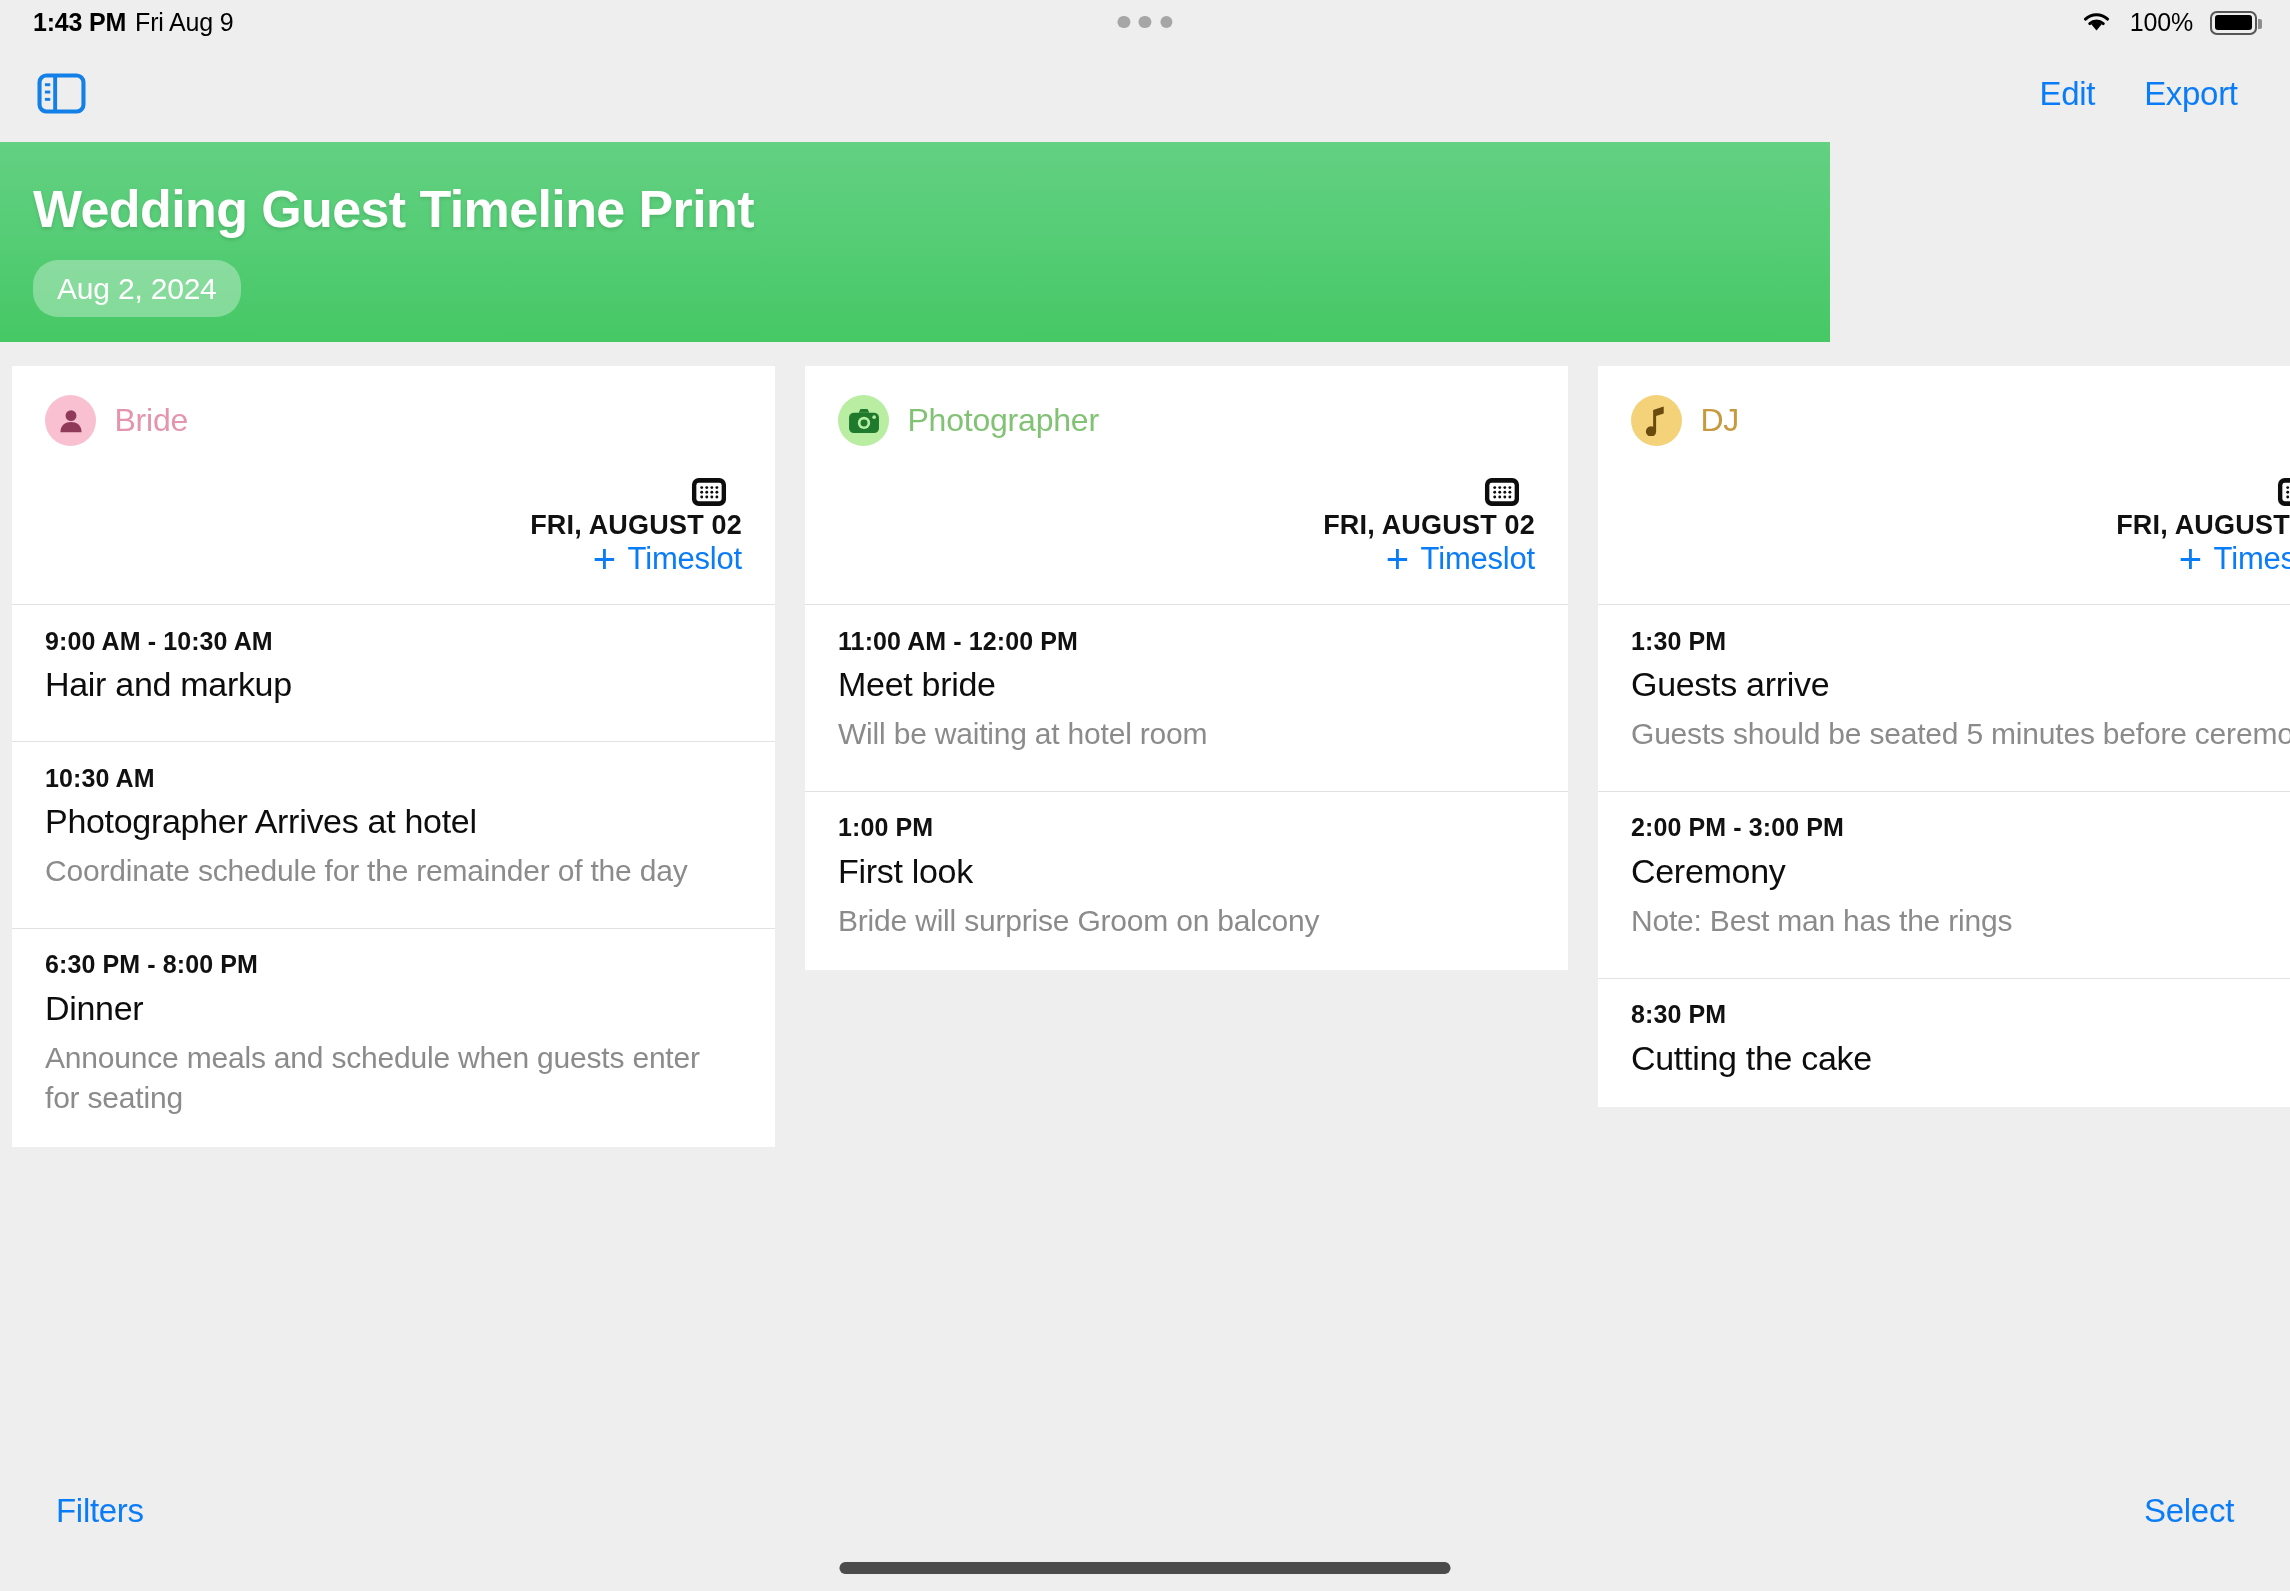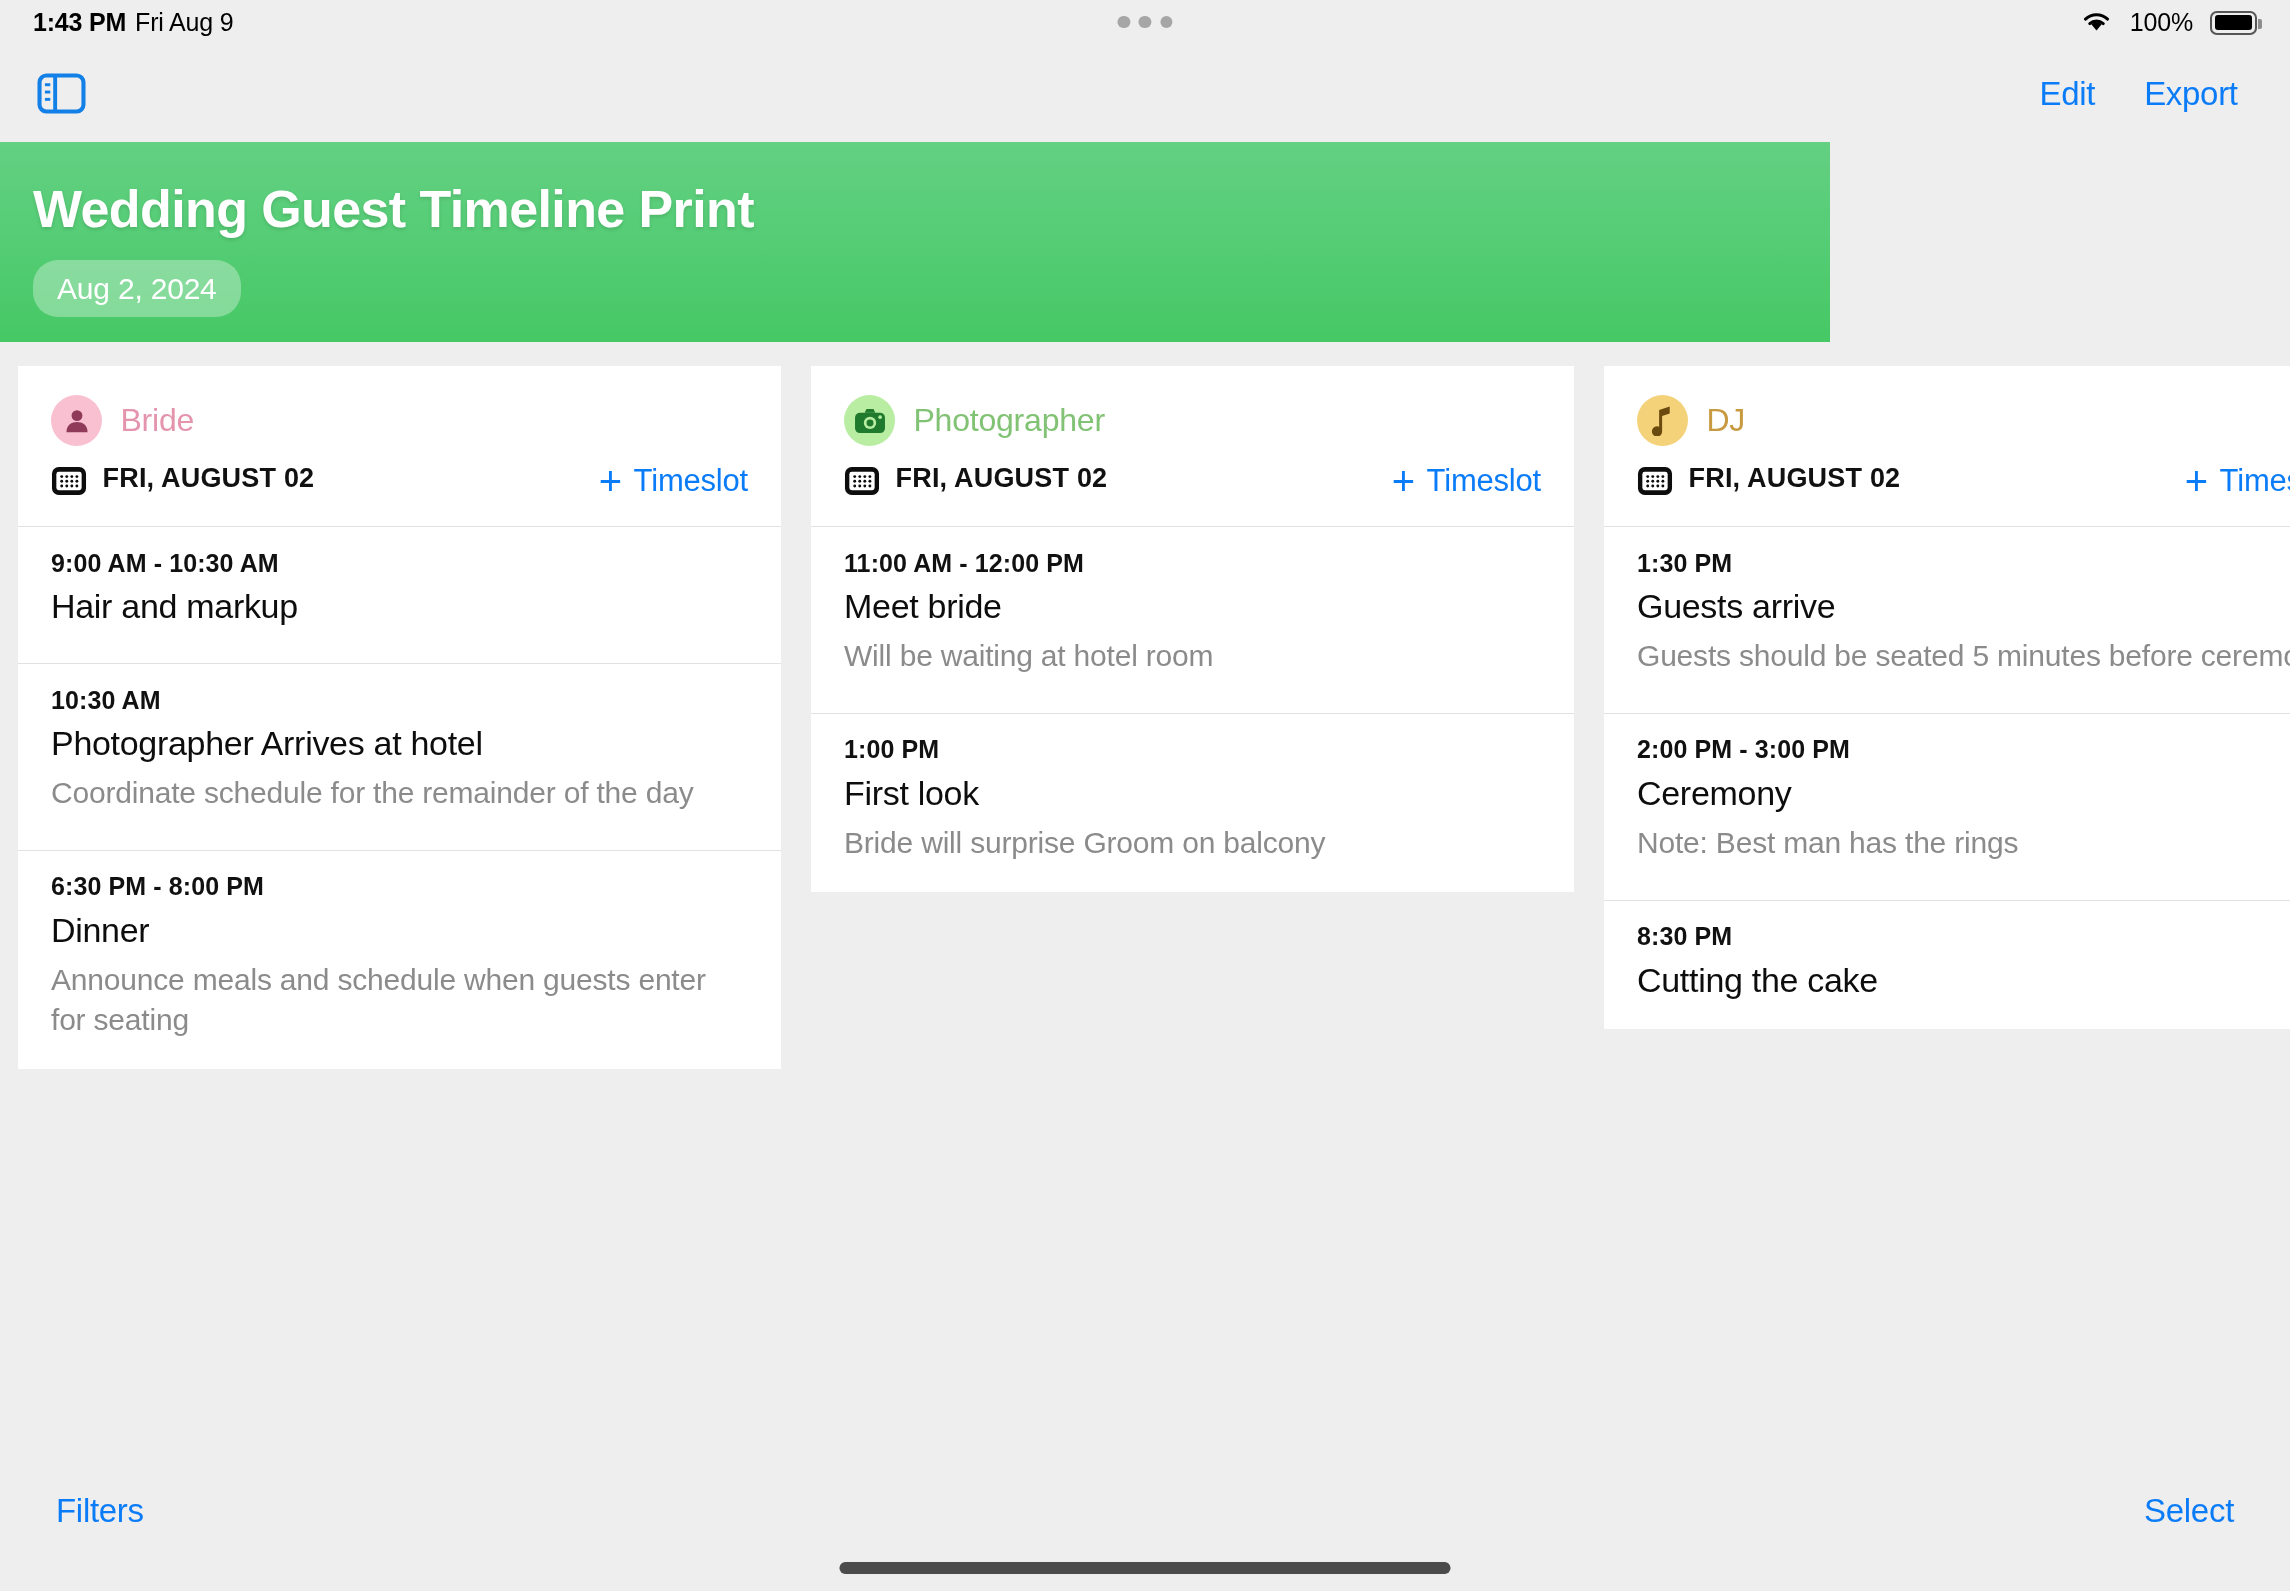--- a/index.html
+++ b/index.html
@@ -59,38 +59,38 @@
   .hero-pill{
     display:inline-block; margin-top:21.3px;
     background:rgba(255,255,255,0.32);
     color:#ffffff; font-size:30px; letter-spacing:-0.2px;
     padding:11.6px 24px; border-radius:25px;
   }
 
   
   .board{
     position:absolute; top:366px; left:0; width:1911px; height:1099px;
-    display:flex; gap:30px; padding-left:18px;
+    display:flex; gap:30px; padding-left:12px;
   }
   .col{
     width:763px; flex:0 0 763px;
     display:flex; flex-direction:column;
   }
   .col-card{
     background:#ffffff;
     padding:0;
   }
   .col-head{ padding:29px 33px 0 33px; background:#fff; }
   .owner-row{ display:flex; align-items:center; gap:18.4px; }
   .avatar{
     width:51px; height:51px; border-radius:50%;
     display:flex; align-items:center; justify-content:center; flex:0 0 51px;
   }
   .owner-name{ font-size:32px; letter-spacing:-0.2px; }
-  .date-row{ display:flex; align-items:flex-start; margin-top:17px; padding-bottom:19.4px; }
+  .date-row{ display:flex; align-items:flex-end; margin-top:28px; padding-bottom:19.4px;flex-direction:column; }
   .cal-icon{ width:36px; height:36px; flex:0 0 36px; margin-right:15.5px; }
   .date-text{ font-size:27px; font-weight:bold; color:#111; letter-spacing:0.2px; }
   .add-slot{
     margin-left:auto; display:flex; align-items:center; gap:11.6px;
     color:#0b7cf7; font-size:31px; letter-spacing:-0.2px; cursor:pointer;
     white-space:nowrap;
   }
   .plus{ font-size:40px; font-weight:300; line-height:0.8; }
 
   .slot{

